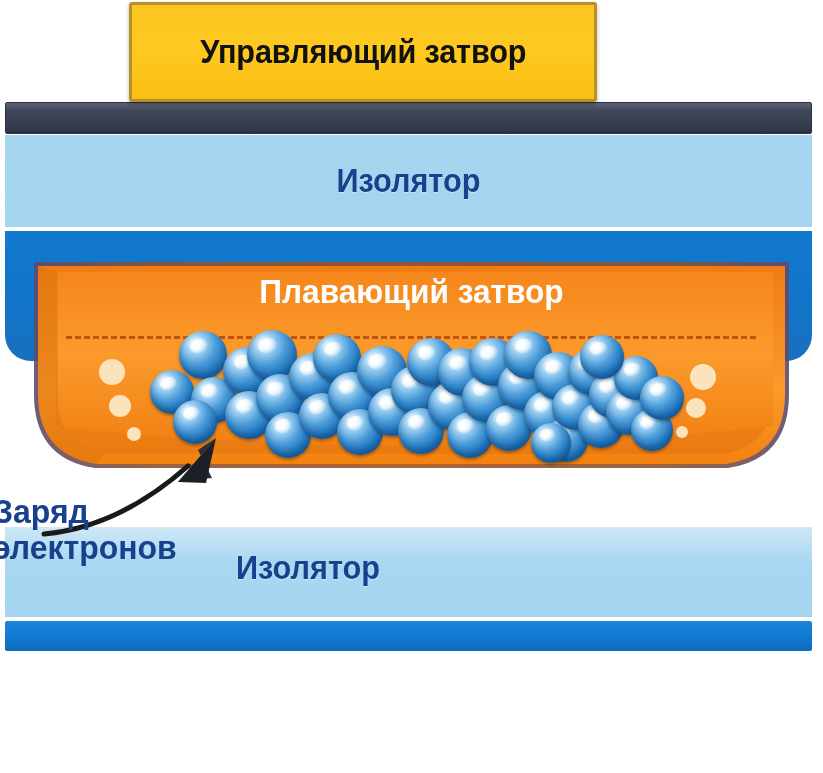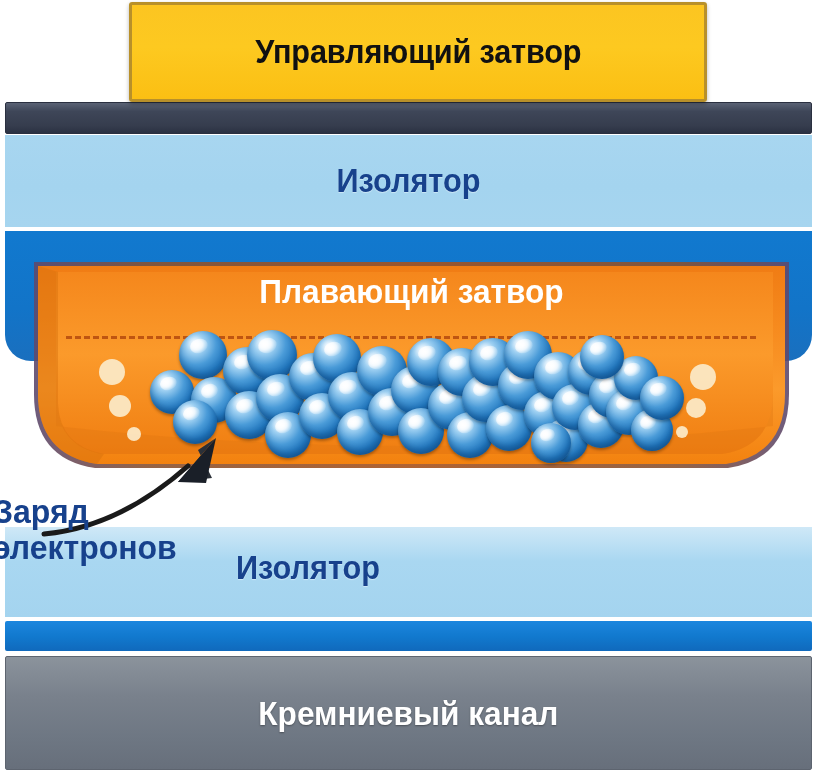--- a/index.html
+++ b/index.html
@@ -17,21 +17,21 @@
     height: 773px;
     background: #ffffff;
     overflow: hidden;
   }
 
   
   .control-gate {
     position: absolute;
     left: 129px;
     top: 2px;
-    width: 578px;
+    width: 468px;
     height: 100px;
     background: linear-gradient(180deg, #fcc521 0%, #fdc920 45%, #fbbf13 100%);
     border: 3px solid #b8902a;
     border-radius: 3px;
     box-sizing: border-box;
     box-shadow: 0 2px 4px rgba(0,0,0,0.28);
     display: flex;
     align-items: center;
     justify-content: center;
     z-index: 6;
@@ -359,17 +359,14 @@
     <path d="M 176,0 L 138,44 L 166,45 Z" fill="#1a1f28"></path>
   </svg>
 
   <div class="charge-label"><span>Заряд</span><br><span>электронов</span></div>
 
   <div class="insulator-bottom"></div>
   <div class="insulator-bottom-label">Изолятор</div>
 
   <div class="blue-thin"></div>
 
-  <div class="silicon">
-    <span class="silicon-label">Кремниевый канал</span>
-  </div>
 
 </div>
 
 </body></html>

